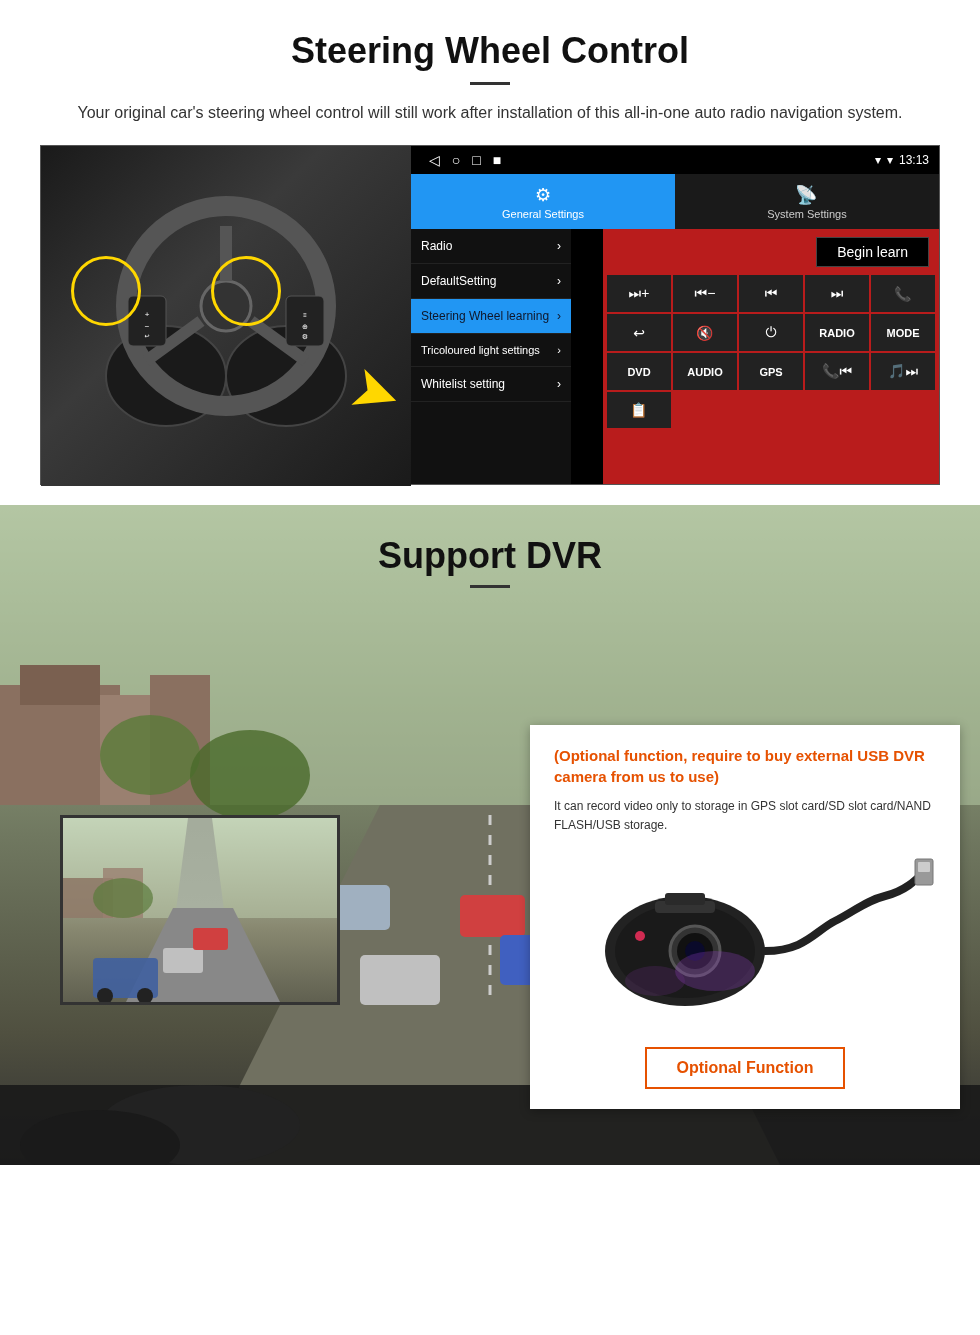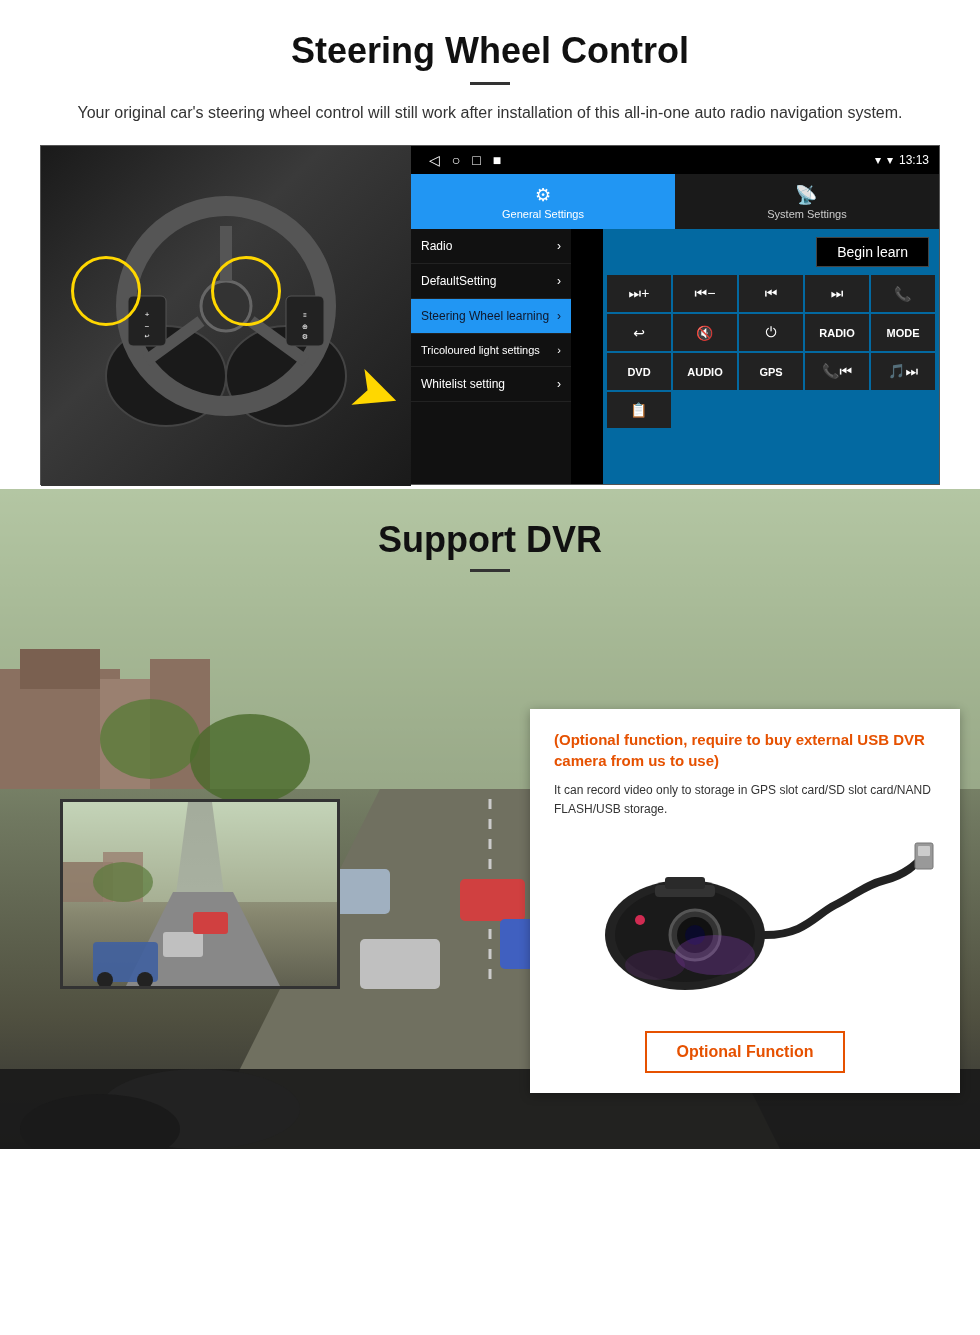--- a/index.html
+++ b/index.html
@@ -6,21 +6,21 @@
     body {
       width: 980px;
       min-height: 1335px;
       font-family: Arial, sans-serif;
       background: #fff;
       overflow-x: hidden;
     }
 
     
     .section-steering {
-      padding: 30px 40px 4px;
+      padding: 30px 40px 20px;
       text-align: center;
     }
     .section-steering h1 {
       font-size: 36px;
       font-weight: 900;
       color: #111;
       margin-bottom: 10px;
     }
     .section-steering .divider {
       width: 40px;
@@ -170,21 +170,21 @@
       cursor: pointer;
     }
     .menu-item.active-item {
       background: #2196F3;
       color: #0f172a;
     }
     .menu-item.small-text { font-size: 11px; text-align: right; }
 
     .controls-area {
       flex: 1;
-      background: #0369a1;
+      background: #b91c1c;
       display: flex;
       flex-direction: column;
       margin-left: 32px;
     }
     .begin-learn-row {
       display: flex;
       justify-content: flex-end;
       padding: 8px 10px;
     }
     .begin-learn-btn {

